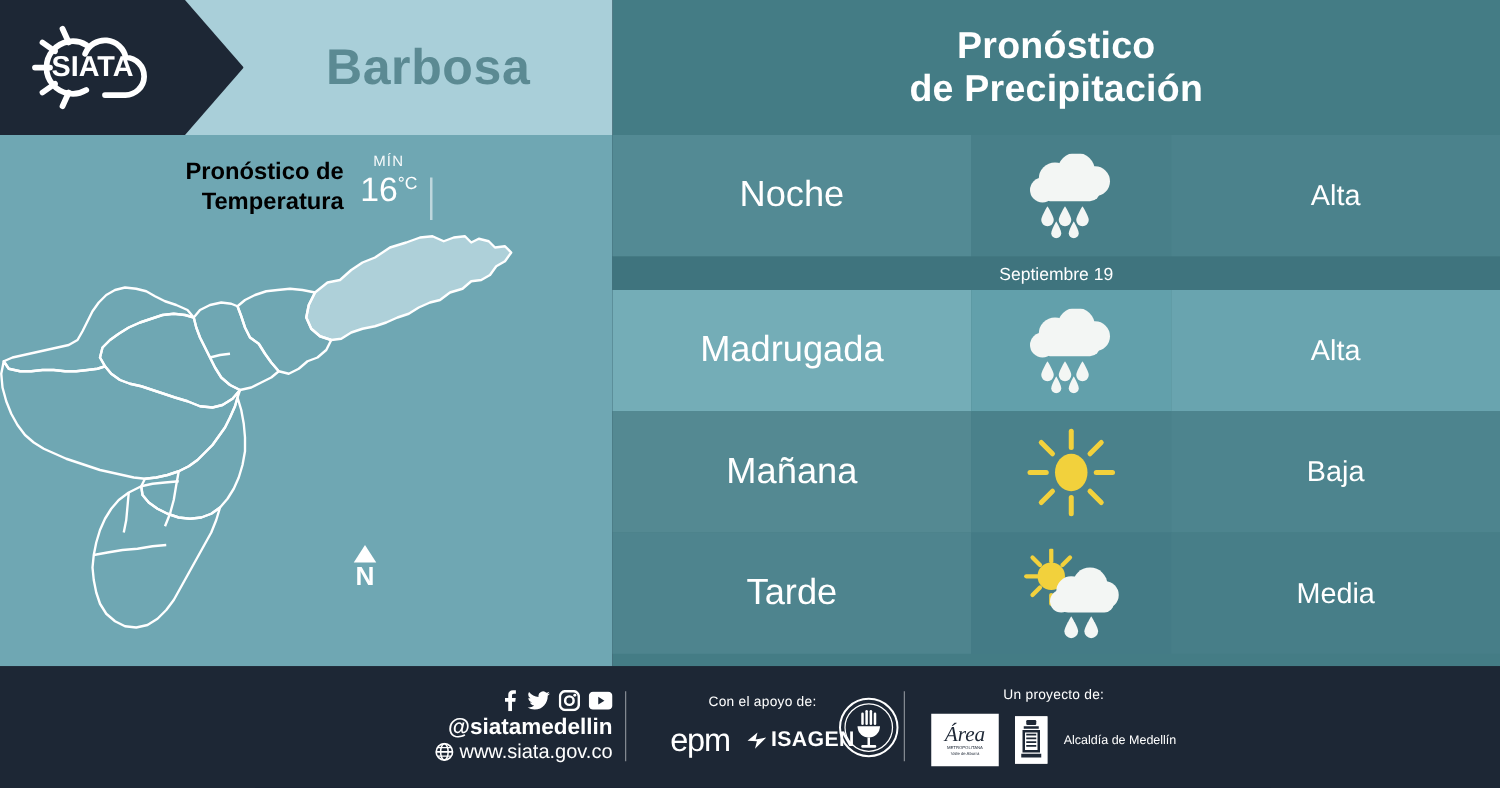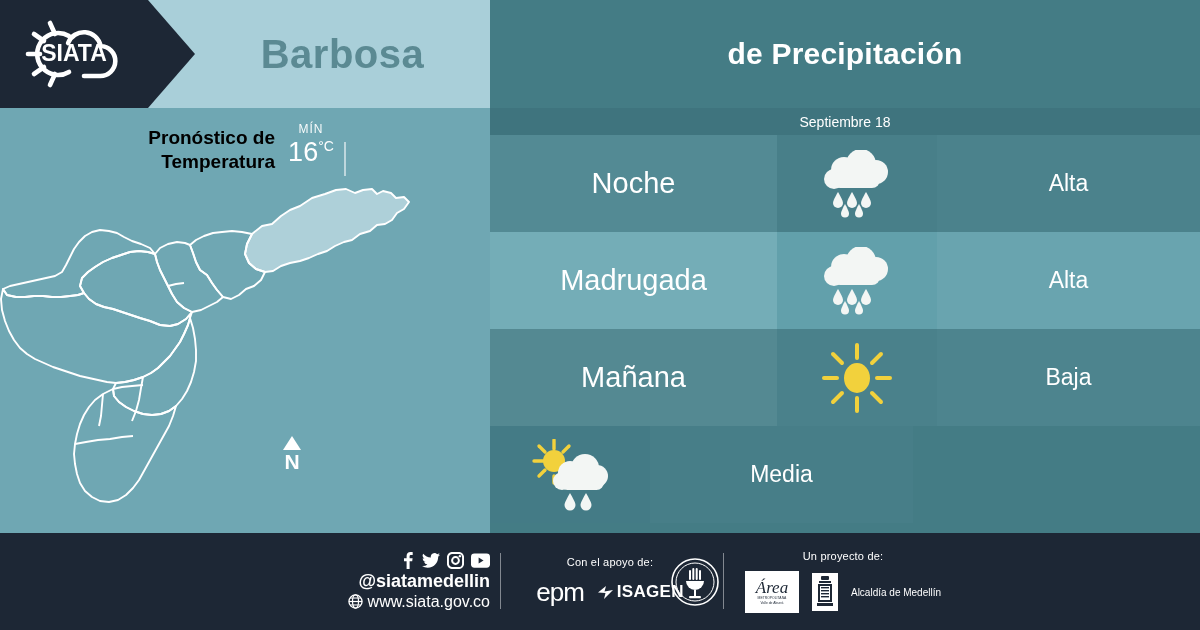--- a/index.html
+++ b/index.html
@@ -153,20 +153,21 @@
           <line x1="36" y1="71" x2="41" y2="60"></line>
           <path d="M70 62 h16 a15 15 0 0 0 0.6 -30 a17 17 0 0 0 -32.5 -3"></path>
         </g>
         <text x="60" y="47" text-anchor="middle" fill="#ffffff" font-family="Liberation Sans, sans-serif" font-size="23" font-weight="bold">SIATA</text>
       </svg>
     </div>
     <div class="city-name">Barbosa</div>
   </div>
 
   <div class="right-header">
+    <div class="line">Pronóstico</div>
     <div class="line">de Precipitación</div>
   </div>
 
   <div class="map-panel">
 
     <div class="temp-title">
       <div>Pronóstico de</div>
       <div>Temperatura</div>
     </div>
 
@@ -233,21 +234,20 @@
     </svg>
 
     <div class="compass">
       <div class="arrow"></div>
       <div class="n">N</div>
     </div>
   </div>
 
   <div class="forecast">
 
-    <div class="date-band">Septiembre 18</div>
 
     <div class="row shade-a">
       <div class="cell cell-label">Noche</div>
       <div class="cell cell-icon">
         <svg width="86" height="68" viewBox="0 0 86 68">
           <g fill="#f3f6f4">
             <circle cx="30" cy="20" r="13"></circle>
               <circle cx="47" cy="14" r="15"></circle>
             <circle cx="62" cy="22" r="12"></circle>
               <circle cx="20" cy="29" r="10"></circle>
@@ -256,20 +256,21 @@
             <path d="M38 42 c0 0 -5 8 -5 11 a5 5 0 0 0 10 0 c0 -3 -5 -11 -5 -11z"></path>
             <path d="M52 42 c0 0 -5 8 -5 11 a5 5 0 0 0 10 0 c0 -3 -5 -11 -5 -11z"></path>
             <path d="M31 54 c0 0 -4 7 -4 9.5 a4 4 0 0 0 8 0 c0 -2.5 -4 -9.5 -4 -9.5z"></path>
             <path d="M45 54 c0 0 -4 7 -4 9.5 a4 4 0 0 0 8 0 c0 -2.5 -4 -9.5 -4 -9.5z"></path>
           </g>
         </svg>
       </div>
       <div class="cell cell-level">Alta</div>
     </div>
 
+    <div class="date-band">Septiembre 19</div>
 
     <div class="row shade-b">
       <div class="cell cell-label">Madrugada</div>
       <div class="cell cell-icon">
         <svg width="86" height="68" viewBox="0 0 86 68">
           <g fill="#f3f6f4">
             <circle cx="30" cy="20" r="13"></circle>
               <circle cx="47" cy="14" r="15"></circle>
             <circle cx="62" cy="22" r="12"></circle>
               <circle cx="20" cy="29" r="10"></circle>
@@ -299,20 +300,21 @@
             <line x1="13" y1="61" x2="22" y2="52"></line>
             <line x1="52" y1="22" x2="61" y2="13"></line>
           </g>
           <ellipse cx="37" cy="37" rx="13" ry="15" fill="#f2d13c"></ellipse>
         </svg>
       </div>
       <div class="cell cell-level">Baja</div>
     </div>
 
     <div class="row shade-d">
+      <div class="cell cell-label">Tarde</div>
       <div class="cell cell-icon">
         <svg width="88" height="72" viewBox="0 0 88 72">
           <g stroke="#f2d13c" stroke-width="3.4" stroke-linecap="round">
             <line x1="28" y1="1" x2="28" y2="10"></line>
             <line x1="8" y1="22" x2="17" y2="22"></line>
             <line x1="13" y1="7" x2="19" y2="13"></line>
             <line x1="13" y1="37" x2="19" y2="31"></line>
             <line x1="43" y1="7" x2="37" y2="13"></line>
             <line x1="28" y1="44" x2="28" y2="37"></line>
           </g>

